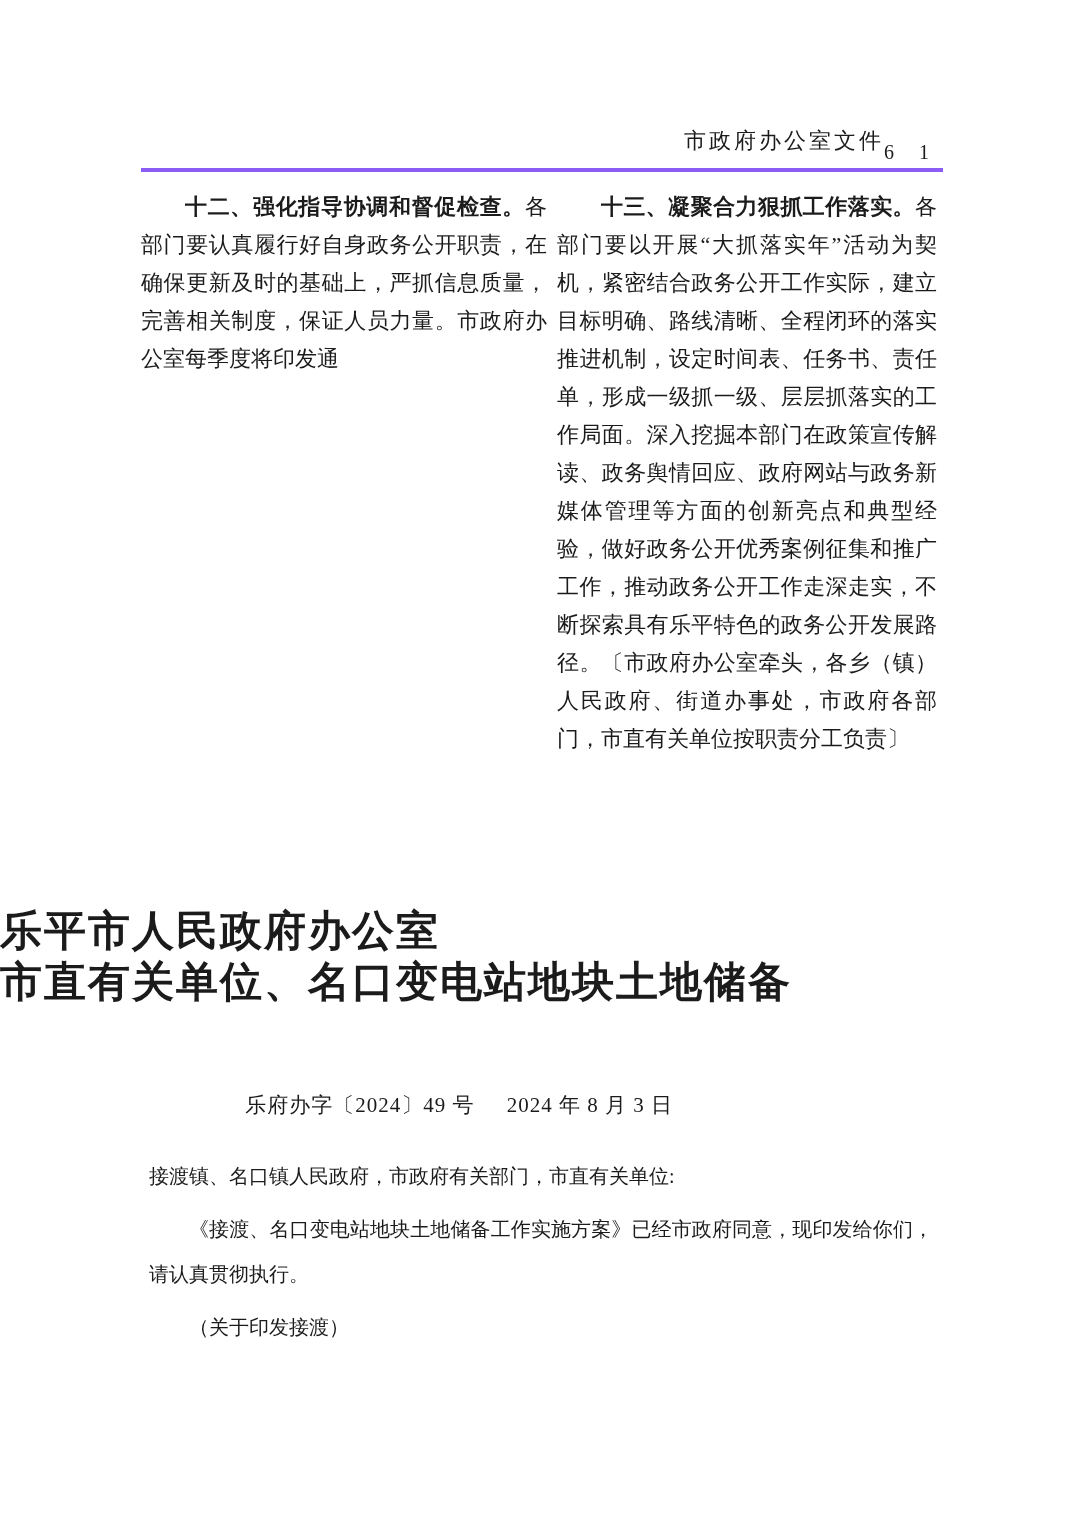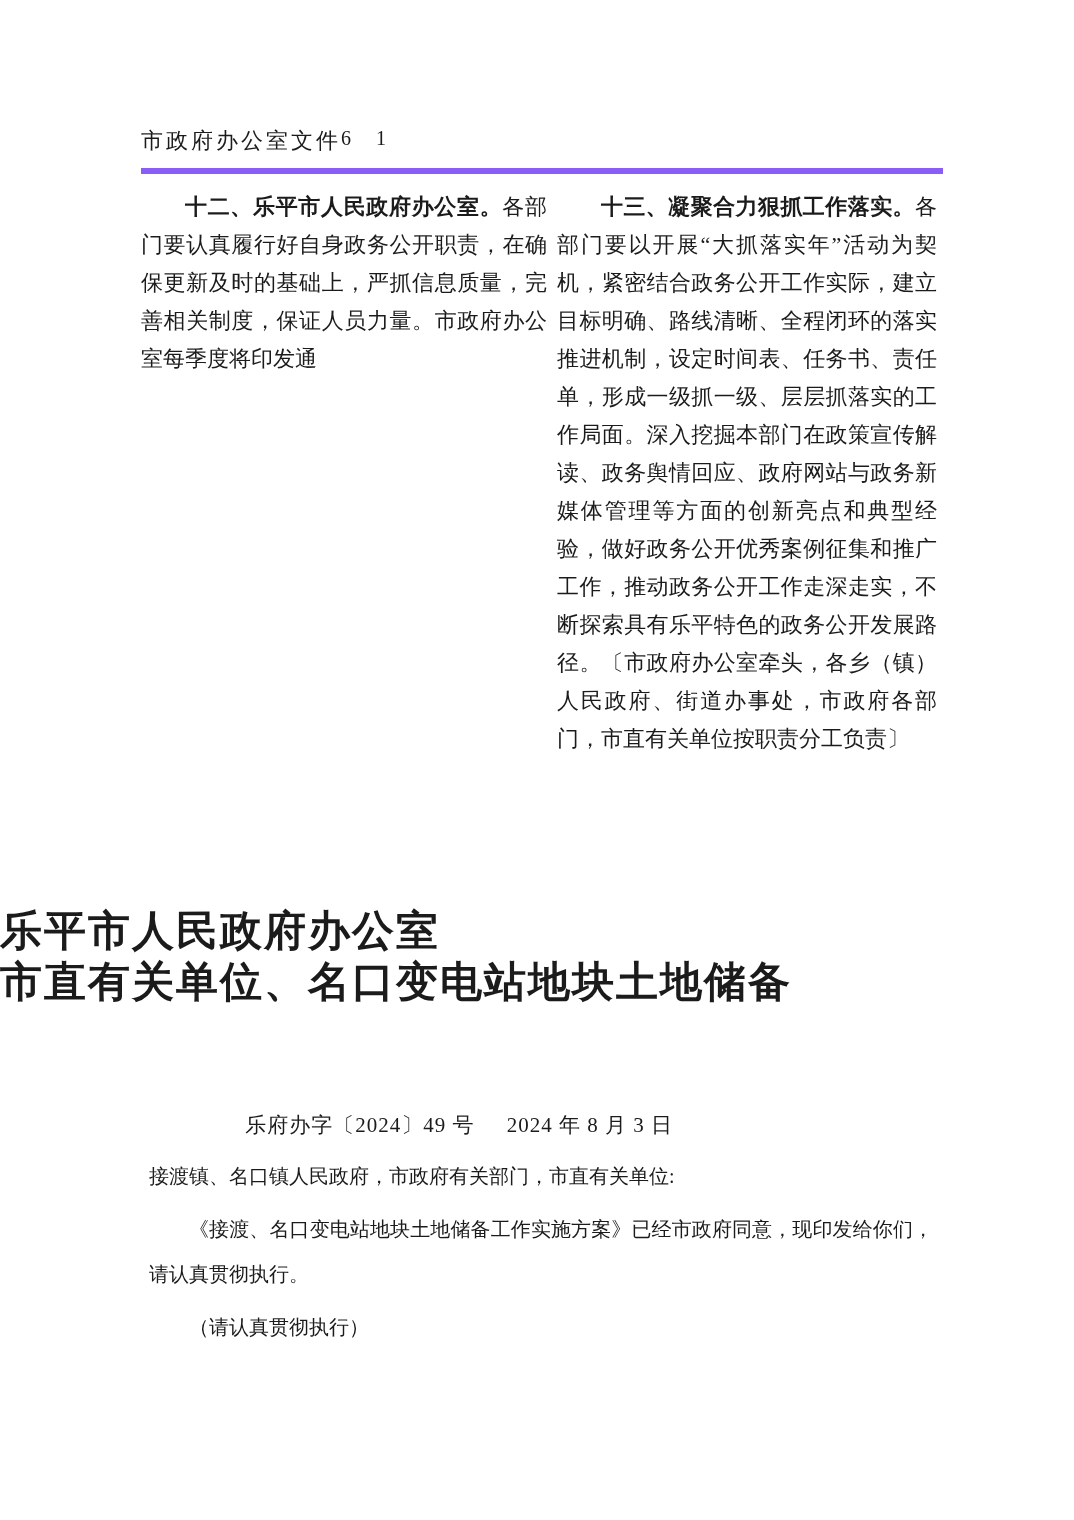--- a/index.html
+++ b/index.html
@@ -9,29 +9,29 @@
     color: #1b1b1b;
     font-family: "Liberation Serif", serif;
     position: relative;
     overflow: hidden;
   }
   .page { position: absolute; inset: 0; background: #ffffff; }
 
   
   .header {
     position: absolute; left: 141px; top: 126px; width: 802px;
-    border-bottom: 6px solid #8b5cf6;
-    display: flex; justify-content: flex-start; align-items: flex-end;
+    border-bottom: 4px solid #8b5cf6;
+    display: flex; justify-content: flex-end; align-items: flex-end;
   }
   .header-label {
     font-size: 22px; letter-spacing: 3px; padding-bottom: 12px;
     font-family: "Liberation Serif", serif;
   }
   .page-number {
-    font-size: 20px; letter-spacing: 10px; padding-bottom: 18px; margin-right: 4px;
+    font-size: 20px; letter-spacing: 10px; padding-bottom: 4px; margin-right: 4px;
     font-family: "Liberation Serif", serif;
   }
 
   
   .col {
     position: absolute; top: 188px;
     font-size: 22px; line-height: 38px;
     text-align: justify; text-justify: inter-ideograph;
   }
   .col-left  { left: 141px; width: 406px; }
@@ -46,21 +46,21 @@
   
   .doc-title {
     position: absolute; left: 0; top: 906px; width: 1074px;
     text-align: left;
     font-weight: bold; font-size: 42px; line-height: 51px;
     letter-spacing: 2px;
     font-family: "Liberation Serif", serif;
   }
   .doc-number {
     position: absolute; left: 0; top: 1091px; width: 918px;
-    text-align: center; font-size: 21px; letter-spacing: 1px; margin-top: 20px;
+    text-align: center; font-size: 21px; letter-spacing: 1px;
   }
   .doc-number .date { margin-left: 26px; }
 
   
   .bottom {
     position: absolute; left: 141px; top: 1146px; width: 800px;
     font-size: 20px; line-height: 45px;
   }
   .bottom p { margin: 8px; text-align: justify; text-justify: inter-ideograph; }
   .bottom p.indent { text-indent: 2em; }
@@ -69,35 +69,35 @@
 <body>
 
 <div class="page">
 
   <div class="header">
     <span class="header-label">市政府办公室文件</span>
     <span class="page-number">6 1</span>
   </div>
 
   <div class="col col-left" id="col-left">
-      <p class="indent"><b class="heading">十二、乐平市人民政府办公室。</b>各部门要认真履行好自身政务公开职责，在确保更新及时的基础上，严抓信息质量，完善相关制度，保证人员力量。市政府办公室每季度将印发通</p>
+      <p class="indent"><b class="heading">十二、强化指导协调和督促检查。</b>各部门要认真履行好自身政务公开职责，在确保更新及时的基础上，严抓信息质量，完善相关制度，保证人员力量。市政府办公室每季度将印发通</p>
     </div>
   <div class="col col-right" id="col-right">
       <p class="indent"><b class="heading">十三、凝聚合力狠抓工作落实。</b>各部门要以开展“大抓落实年”活动为契机，紧密结合政务公开工作实际，建立目标明确、路线清晰、全程闭环的落实推进机制，设定时间表、任务书、责任单，形成一级抓一级、层层抓落实的工作局面。深入挖掘本部门在政策宣传解读、政务舆情回应、政府网站与政务新媒体管理等方面的创新亮点和典型经验，做好政务公开优秀案例征集和推广工作，推动政务公开工作走深走实，不断探索具有乐平特色的政务公开发展路径。〔市政府办公室牵头，各乡（镇）人民政府、街道办事处，市政府各部门，市直有关单位按职责分工负责〕</p>
     </div>
 
   <div class="doc-title">
     <div>乐平市人民政府办公室</div>
     <div>市直有关单位、名口变电站地块土地储备</div>
   </div>
 
   <div class="doc-number">
     <span class="no">乐府办字〔2024〕49 号</span>
     <span class="date">2024 年 8 月 3 日</span>
   </div>
 
   <div class="bottom">
     <p>接渡镇、名口镇人民政府，市政府有关部门，市直有关单位:</p>
     <p class="indent">《接渡、名口变电站地块土地储备工作实施方案》已经市政府同意，现印发给你们，请认真贯彻执行。</p>
-    <p class="indent">（请认真贯彻执行）</p>
+    <p class="indent">（关于印发接渡）</p>
   </div>
 
 </div>
 
 </body></html>

